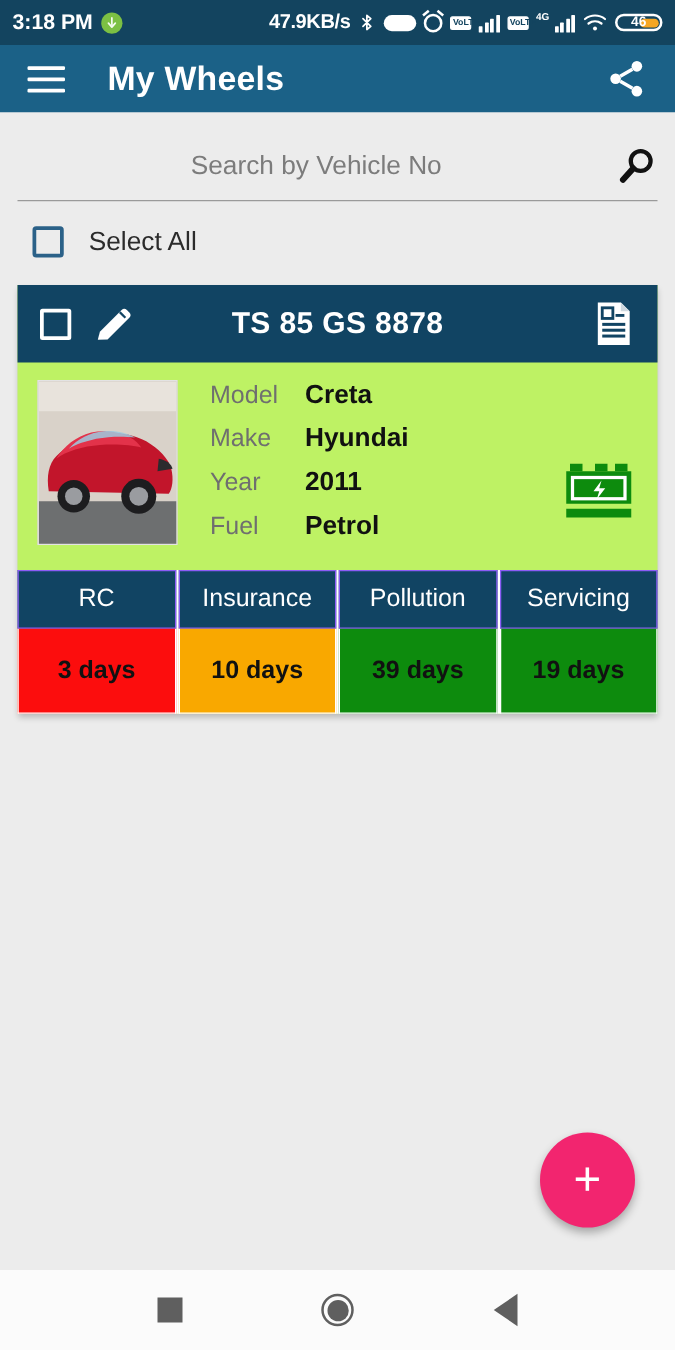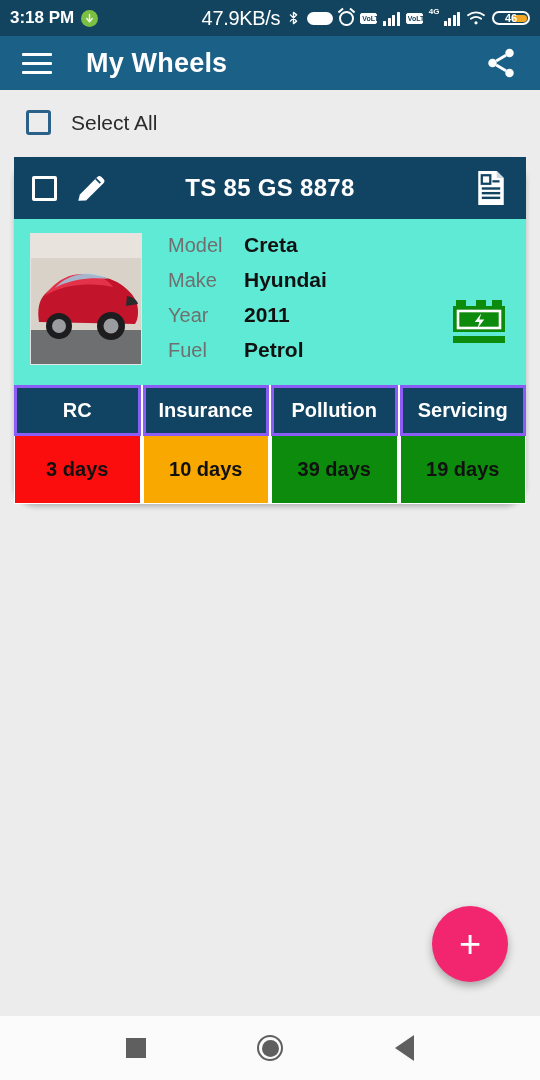--- a/index.html
+++ b/index.html
@@ -17,21 +17,21 @@
     display: flex; align-items: center; padding: 4px 10px;
     font-size: 17px; font-weight: bold;
   }
   .sb-left { display: flex; align-items: center; gap: 7px; }
   .sb-right { margin-left: auto; display: flex; align-items: center; gap: 6px; }
   .dl-circle {
     width: 17px; height: 17px; border-radius: 50%; background: #7cc043;
     display: flex; align-items: center; justify-content: center;
     font-size: 11px; color: #f0f6e8; font-weight: bold; line-height: 1;
   }
-  .net-speed { font-size: 20px; font-weight: normal; letter-spacing: -0.3px; }
+  .net-speed { font-size: 16px; font-weight: bold; letter-spacing: -0.3px; }
   .ico { display: inline-flex; align-items: center; }
   .batt-pill {
     width: 26px; height: 13px; border-radius: 7px; background: #ffffff;
     position: relative;
   }
   .alarm { width: 15px; height: 15px; border: 2px solid #fff; border-radius: 50%; position: relative; }
   .alarm:before, .alarm:after {
     content:""; position:absolute; top:-4px; width:6px; height:4px;
     border-top: 2px solid #fff;
   }
@@ -92,23 +92,22 @@
   
   .selectall { display: flex; align-items: center; padding: 20px 0 0 26px; }
   .cb-outline {
     width: 25px; height: 25px; border: 3px solid #2b6188; border-radius: 3px;
     background: #ececec;
   }
   .selectall-label { font-size: 21px; color: #2b2b2b; margin-left: 20px; }
 
   
   .card {
-    margin: 22px 14px 3px 14px; background: #5eead4;
+    margin: 22px 14px 3px 14px; background: #bef264;
     box-shadow: 0 3px 5px rgba(0,0,0,0.22);
-    border-radius: 22px;
   }
   .card-head {
     background: #114463; height: 62px; display: flex; align-items: center;
     padding: 0 18px; position: relative;
   }
   .cb-white { width: 25px; height: 25px; border: 3px solid #ffffff; border-radius: 2px; }
   .pencil { width: 36px; height: 36px; margin-left: 16px; }
   .plate {
     position: absolute; left: 0; right: 0; text-align: center;
     color: #ffffff; font-size: 24px; font-weight: bold; pointer-events: none;
@@ -125,22 +124,22 @@
   .specs { margin-left: 26px; flex: 1; }
   .spec-row { display: flex; align-items: baseline; margin-bottom: 11px; }
   .spec-key { width: 76px; font-size: 20px; color: #6f6f6f; }
   .spec-val { font-size: 21px; color: #111; font-weight: bold; }
   .batt-ico { width: 60px; height: 52px; align-self: center; margin-left: 6px; margin-top: 40px; }
 
   
   .tiles { display: flex; gap: 2px; padding: 0 0 0 0; background: #fff; }
   .tile { flex: 1; }
   .tile-head {
-    background: #114463; color: #fff; font-size: 20px; font-weight: bold;
-    text-align: center; padding: 11px 0; border: 3px solid #8b5cf6;
+    background: #114463; color: #fff; font-size: 20px; font-weight: normal;
+    text-align: center; padding: 11px 0; border: 1px solid #8b5cf6;
   }
   .tile-val {
     font-size: 20px; font-weight: bold; text-align: center; padding: 22px 0;
     color: #111111; border: 1px solid #ffffff; border-top: none;
   }
 
   
   .fab {
     position: absolute; right: 32px; bottom: 98px;
     width: 76px; height: 76px; border-radius: 50%; background: #f2256f;
@@ -226,20 +225,31 @@
     <div class="share-btn">
       <svg width="34" height="34" viewBox="0 0 24 24">
         <circle cx="18" cy="5" r="3" fill="#fff"></circle>
         <circle cx="6" cy="12" r="3" fill="#fff"></circle>
         <circle cx="18" cy="19" r="3" fill="#fff"></circle>
         <path d="M8.6 10.6l6.9-4M8.6 13.4l6.9 4" stroke="#fff" stroke-width="2"></path>
       </svg>
     </div>
   </div>
 
+  <div class="searchwrap">
+    <div class="searchrow">
+      <input type="text" placeholder="Search by Vehicle No" style="">
+      <span class="search-icon">
+        <svg width="34" height="34" viewBox="0 0 24 24">
+          <circle cx="14.5" cy="9" r="5.6" stroke="#111" stroke-width="2.4" fill="none"></circle>
+          <path d="M10.3 13.2L4.5 19.6" stroke="#111" stroke-width="3.4" stroke-linecap="round"></path>
+        </svg>
+      </span>
+    </div>
+  </div>
 
   <div class="selectall">
     <span class="cb-outline"></span>
     <span class="selectall-label">Select All</span>
   </div>
 
   <div class="card">
 
     <div class="card-head" style="background: rgb(17, 68, 99);">
       <span class="cb-white"></span>

